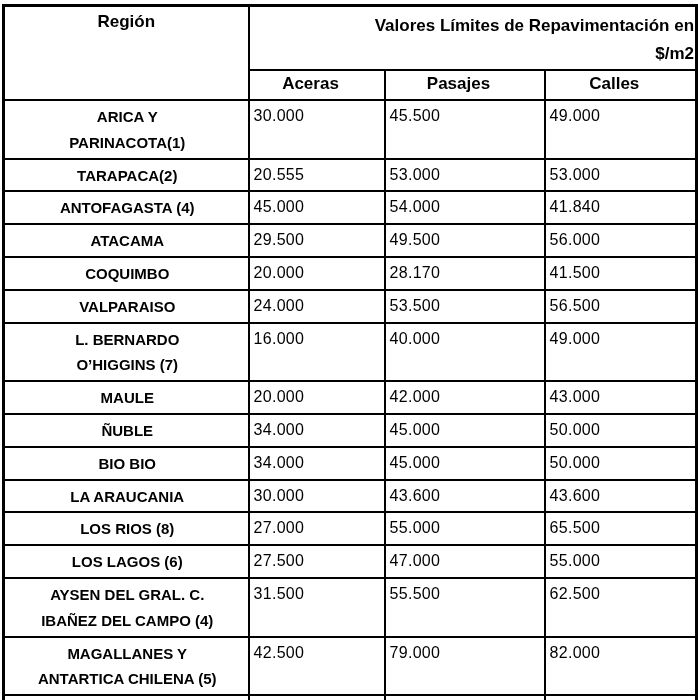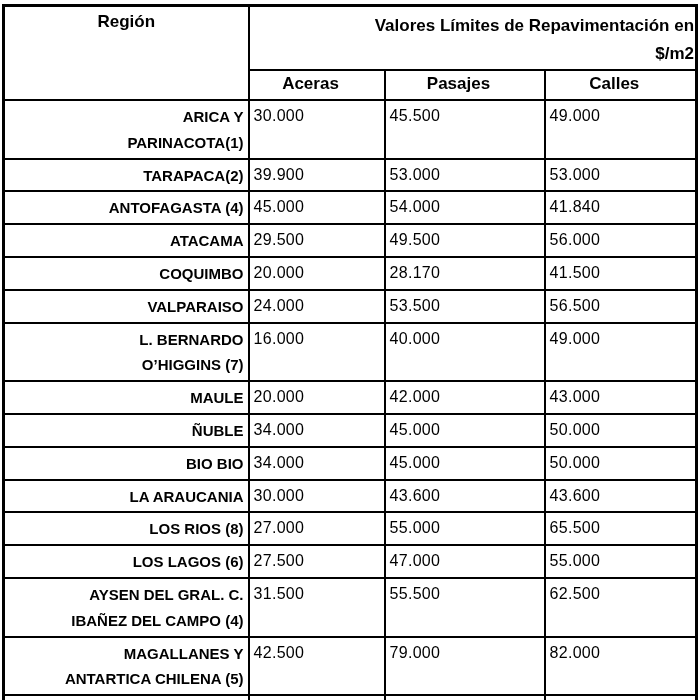--- a/index.html
+++ b/index.html
@@ -55,21 +55,21 @@
   }
   th.col-h {
     text-align: center;
     font-size: 17px;
     font-weight: bold;
     vertical-align: middle;
     padding: 2px 12px 4px 0;
   }
   td.region {
     vertical-align: top;
-    text-align: right;
+    text-align: center;
     font-size: 15px;
     font-weight: bold;
     padding: 3px 4px 2px 6px;
     line-height: 1.72;
     white-space: pre-line;
     margin-left: 48px;
   }
   td.num {
     vertical-align: top;
     font-size: 16px;
@@ -104,21 +104,21 @@
     <tbody>
       <tr class="tall">
         <td class="region">ARICA Y
 PARINACOTA(1)</td>
         <td class="num">30.000</td>
         <td class="num">45.500</td>
         <td class="num">49.000</td>
       </tr>
       <tr>
         <td class="region">TARAPACA(2)</td>
-        <td class="num">39.900</td>
+        <td class="num">20.555</td>
         <td class="num">53.000</td>
         <td class="num">53.000</td>
       </tr>
       <tr>
         <td class="region">ANTOFAGASTA (4)</td>
         <td class="num">45.000</td>
         <td class="num">54.000</td>
         <td class="num">41.840</td>
       </tr>
       <tr>

